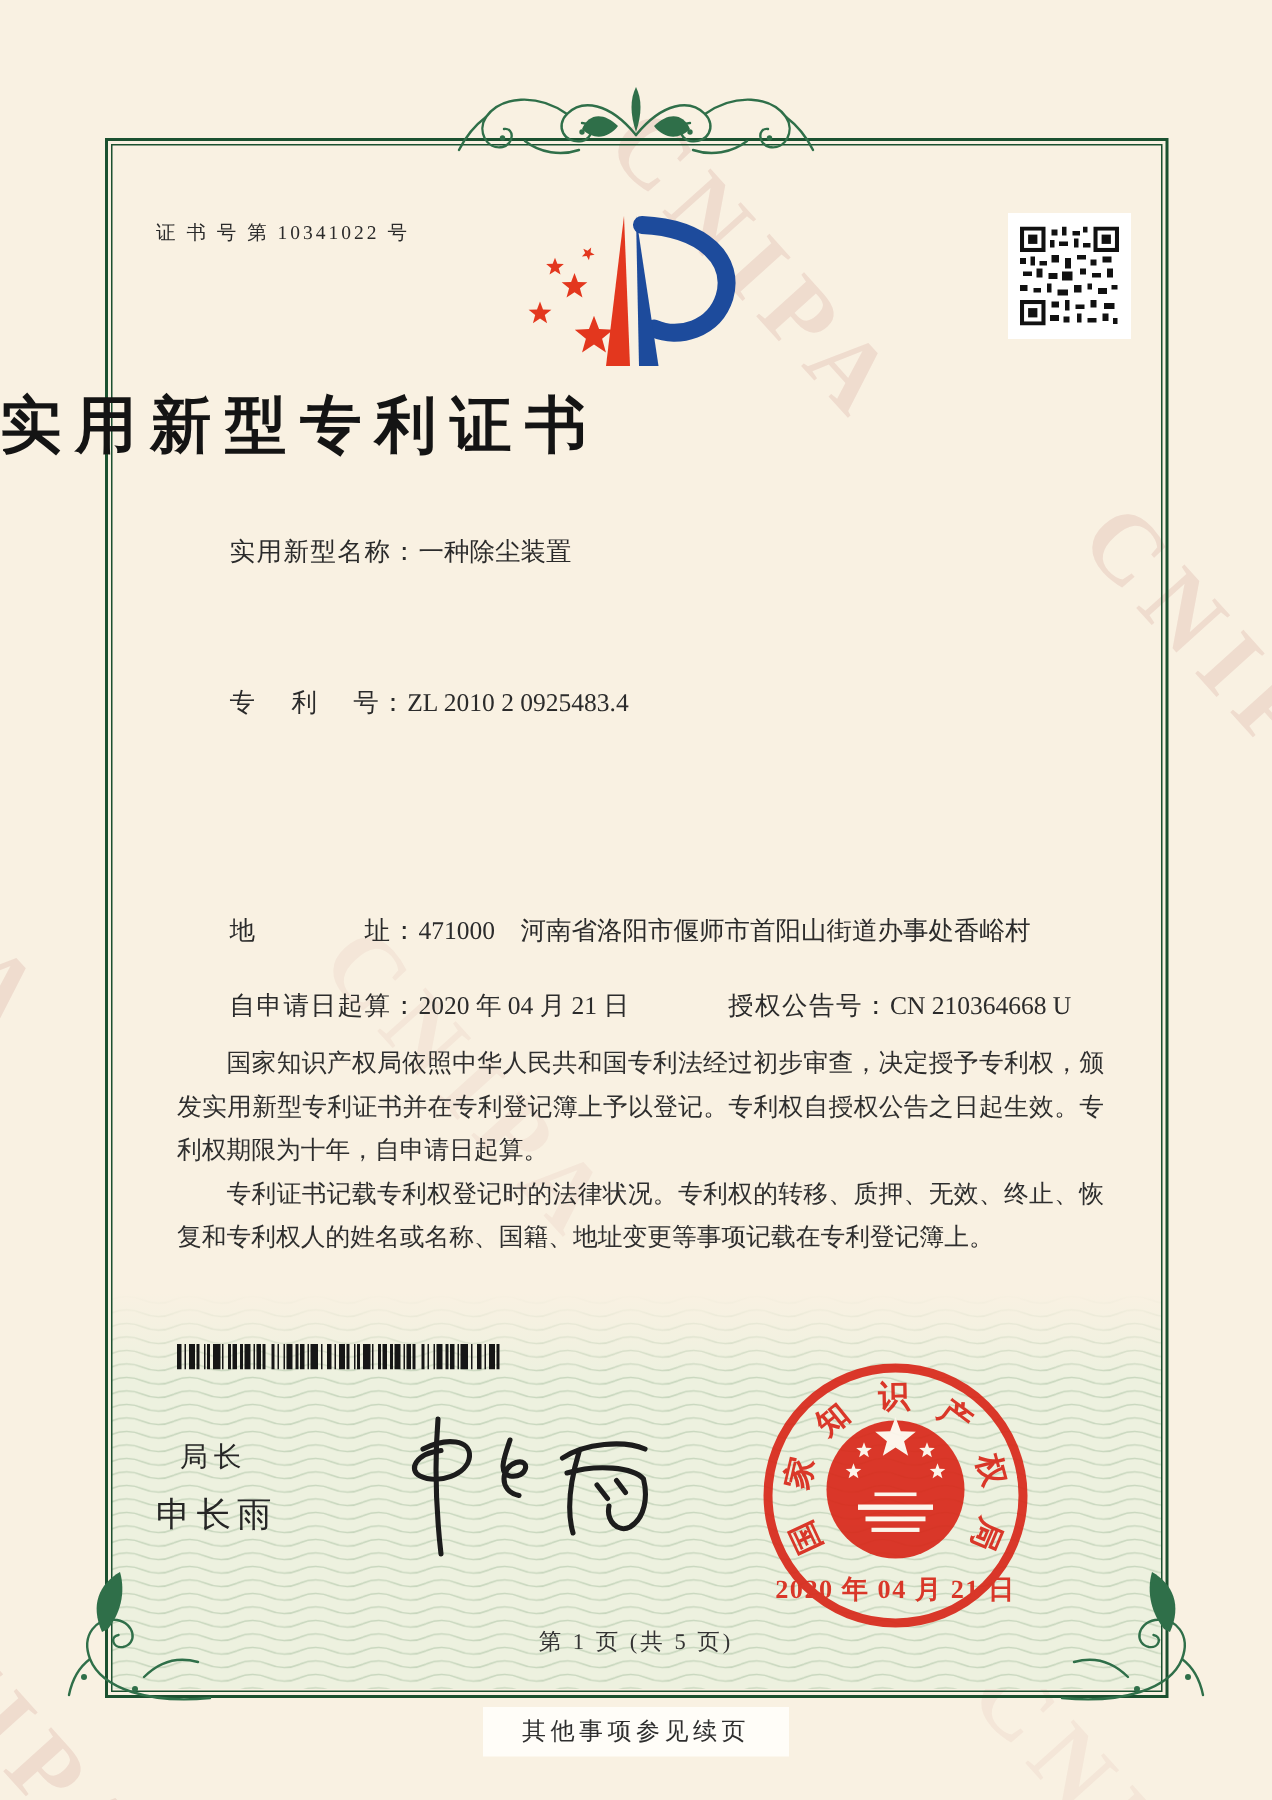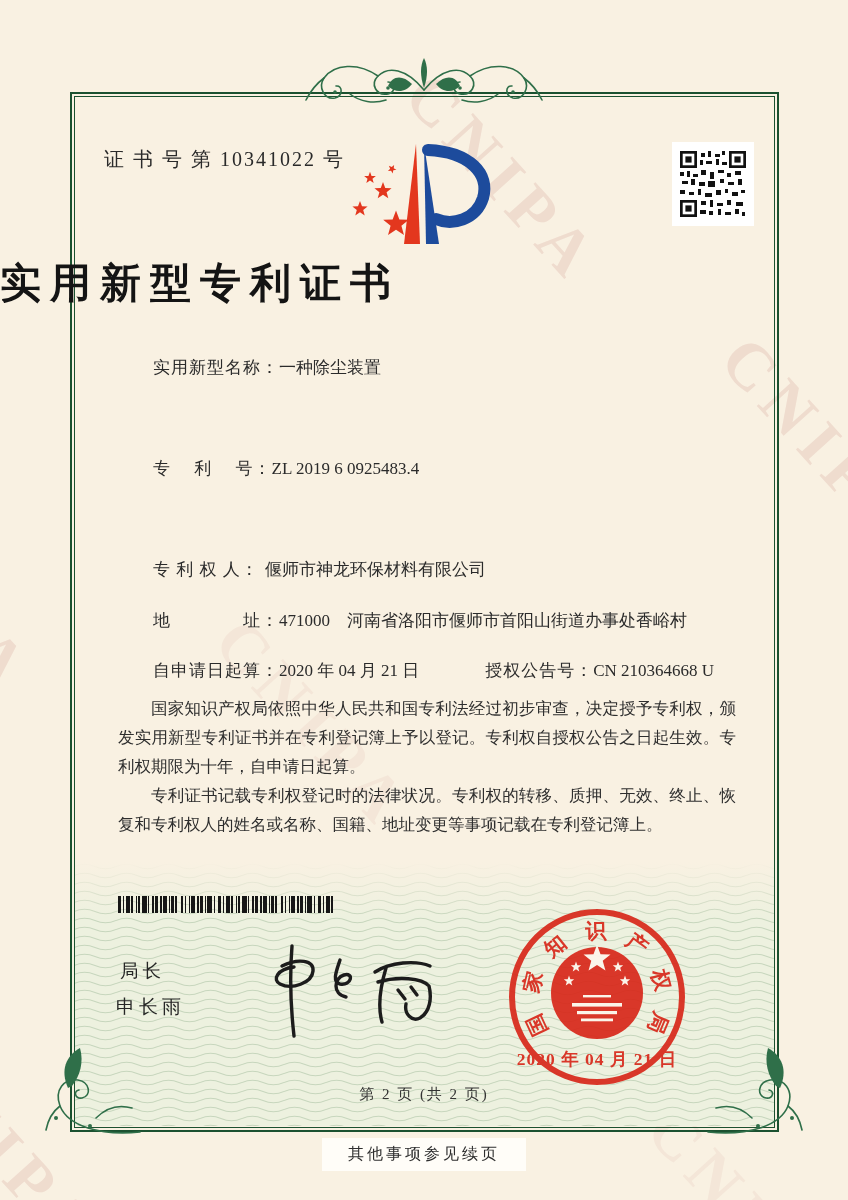--- a/index.html
+++ b/index.html
@@ -15,35 +15,35 @@
   .frame::after{content:"";position:absolute;inset:2px;border:1px solid #1b5130;}
   
   .waves{position:absolute;left:74px;top:862px;width:700px;height:264px;z-index:2;}
   
   .ornament-top{position:absolute;left:294px;top:54px;width:260px;height:62px;z-index:4;}
   .corner{position:absolute;width:104px;height:92px;z-index:4;}
   .corner.left{left:38px;top:1046px;}
   .corner.right{left:706px;top:1046px;transform:scaleX(-1);}
   
   .content{position:absolute;inset:0;z-index:5;}
-  .certno{position:absolute;left:104px;top:146px;font-size:20px;letter-spacing:2px;color:#2a2a2a;}
+  .certno{position:absolute;left:104px;top:146px;font-size:13px;letter-spacing:2px;color:#2a2a2a;}
   .logo{position:absolute;left:342px;top:140px;width:162px;height:112px;}
   .qrbox{position:absolute;left:672px;top:142px;width:82px;height:84px;background:#fff;}
   .qrbox svg{position:absolute;left:8px;top:9px;}
   .title{position:absolute;left:0;top:256px;width:100%;text-align:left;
          font-size:41px;font-weight:bold;letter-spacing:9px;color:#141414;}
   .field{position:absolute;left:120px;font-size:17px;white-space:pre;color:#2b2b2b;margin-left:33px;}
   .flabel{display:inline-block;min-width:112px;letter-spacing:1px;}
   .flabel2{margin-left:66px;letter-spacing:1px;}
   .paras{position:absolute;left:118px;top:694px;width:618px;font-size:16.5px;
          line-height:29px;color:#2e2e2e;text-align:justify;}
   .paras p{margin:0;text-indent:2em;}
   .barcode{position:absolute;left:118px;top:896px;width:218px;height:17px;}
   .director-title{position:absolute;left:120px;top:958px;font-size:18.5px;letter-spacing:4px;}
-  .director-name{position:absolute;left:116px;top:994px;font-size:19px;letter-spacing:4px;text-align:right;}
+  .director-name{position:absolute;left:104px;top:994px;font-size:23px;letter-spacing:4px;text-align:right;}
   .signature{position:absolute;left:230px;top:936px;width:215px;height:105px;}
   .seal{position:absolute;left:503px;top:903px;width:188px;height:188px;}
   .pagenum{position:absolute;left:0;top:1085px;width:100%;text-align:center;
            font-size:15px;letter-spacing:2px;color:#333;}
   .contbox{position:absolute;left:0;top:1138px;width:100%;text-align:center;}
   .contbox span{display:inline-block;background:#fffdf8;padding:6px 26px;
                 font-size:16px;letter-spacing:3px;color:#2e2e2e;}
 </style>
 </head>
 <body>
@@ -185,22 +185,21 @@
             <rect x="45" y="61" width="6" height="3"></rect>
             <rect x="55" y="58" width="4" height="5"></rect>
             <rect x="62" y="61" width="3" height="4"></rect>
         </g>
       </svg>
     </div>
 
     <div class="title">实用新型专利证书</div>
 
     <div class="field" style="top:356px"><span class="flabel">实用新型名称：</span><span class="fvalue">一种除尘装置</span></div>
-    <div class="field" style="top:457px"><span class="flabel">专　 利　 号：</span><span class="fvalue">ZL 2019 6 0925483.4</span></div>
-    <div class="field" style="top:558px"><span class="flabel">专 利 权 人：</span><span class="fvalue">偃师市神龙环保材料有限公司</span></div>
+    <div class="field" style="top:457px"><span class="flabel">专　 利　 号：</span><span class="fvalue">ZL 2010 2 0925483.4</span></div>
     <div class="field" style="top:609px"><span class="flabel">地　　　　址：</span><span class="fvalue">471000　河南省洛阳市偃师市首阳山街道办事处香峪村</span></div>
     <div class="field" style="top:659px"><span class="flabel">自申请日起算：</span><span class="fvalue">2020 年 04 月 21 日</span><span class="flabel2">授权公告号：</span><span class="fvalue">CN 210364668 U</span></div>
 
     <div class="paras">
       <p>国家知识产权局依照中华人民共和国专利法经过初步审查，决定授予专利权，颁发实用新型专利证书并在专利登记簿上予以登记。专利权自授权公告之日起生效。专利权期限为十年，自申请日起算。</p>
       <p>专利证书记载专利权登记时的法律状况。专利权的转移、质押、无效、终止、恢复和专利权人的姓名或名称、国籍、地址变更等事项记载在专利登记簿上。</p>
     </div>
 
     <svg class="barcode" viewBox="0 0 218 17" preserveAspectRatio="none">
       <line x1="0" y1="8.5" x2="218" y2="8.5" stroke="#161616" stroke-width="17" stroke-dasharray="3 2 1 2 4 1 2 3 1 1 2 2 5 1 1 3 2 1 3 2 2 1 4 2 1 1 3 1 2 4 2 2 1 3 1 1 4 2 2 1 3 2 1 1 5 2 1 3"></line>
@@ -248,20 +247,20 @@
             <rect x="80" y="92" width="28" height="2.4"></rect>
           </g>
         </g>
         <defs>
           <polygon id="st2" points="0,-11 -2.7,-3.7 -10.4,-3.4 -4.4,1.4 -6.5,8.9 0,4.6 6.5,8.9 4.4,1.4 10.4,-3.4 2.7,-3.7"></polygon>
         </defs>
         <text x="94" y="162" text-anchor="middle" font-size="17.5" font-weight="bold" fill="#d8281a" letter-spacing="1" font-family="'Liberation Serif','DejaVu Serif',serif">2020 年 04 月 21 日</text>
       </g>
     </svg>
 
-    <div class="pagenum">第 2 页 (共 2 页)</div>
+    <div class="pagenum">第 1 页 (共 5 页)</div>
 
     <div class="contbox">
       <span>其他事项参见续页</span>
     </div>
 
   </div>
 </div>
 
 </body></html>

